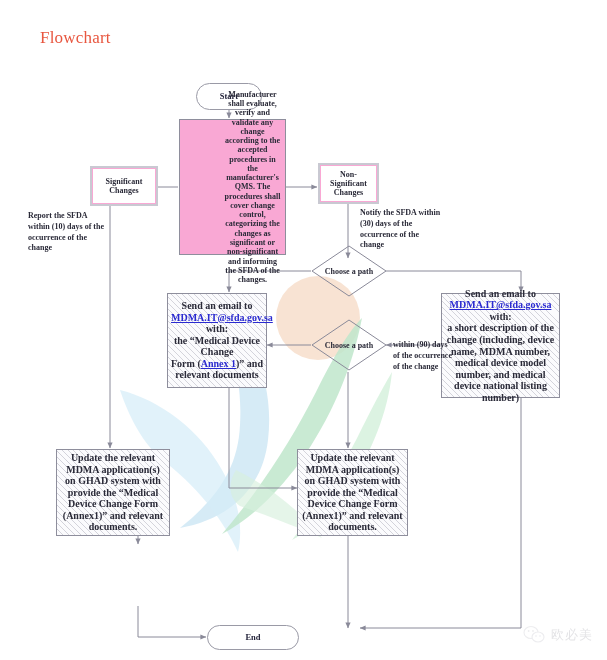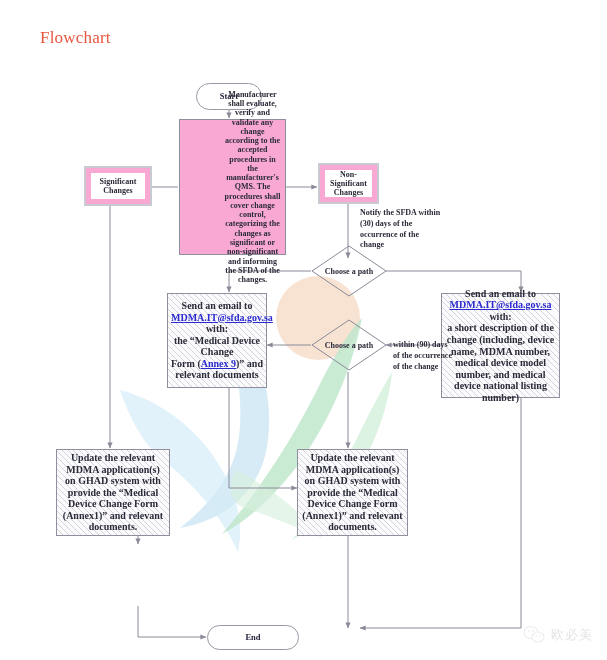--- a/index.html
+++ b/index.html
@@ -71,21 +71,21 @@
   .proc-plain {
     border: 1px solid #8e8e9c;
     background: #f9a8d4;
     font-size: 8px;
     font-weight: bold;
     padding-left: 40px;
   }
 
   
   .proc-3d {
-    border: 5px solid #f9a8d4;
+    border: 1px solid #f9a8d4;
     outline: 2px solid #c9c9d2;
     outline-offset: 0px;
     background: #ffffff;
     font-size: 8px;
     font-weight: bold;
   }
 
   
   .proc-hatch {
     border: 1px solid #8e8e9c;
@@ -216,28 +216,31 @@
   </svg>
 
   <div class="node terminator" style="left:196px; top:83px; width:66px; height:27px;">
     <span class="inner">Start</span>
   </div>
 
   <div class="node proc-plain" style="left:179px; top:119px; width:107px; height:136px;">
     <span class="inner">Manufacturer shall evaluate, verify and validate any change according to the accepted procedures in the manufacturer's QMS. The procedures shall cover change control, categorizing the changes as significant or non-significant and informing the SFDA of the changes.</span>
   </div>
 
-  <div class="node proc-3d" style="left:86px; top:168px; width:64px; height:36px;">
+  <div class="node proc-3d" style="left:92px; top:168px; width:64px; height:36px;">
     <span class="inner">Significant Changes</span>
   </div>
 
   <div class="node proc-3d" style="left:320px; top:165px; width:57px; height:37px;">
     <span class="inner">Non-Significant Changes</span>
   </div>
 
+  <div class="annot" style="left:28px; top:211px; width:82px;">
+    <span>Report the SFDA within (10) days of the occurrence of the change</span>
+  </div>
 
   <div class="annot" style="left:360px; top:208px; width:84px;">
     <span>Notify the SFDA within (30) days of the occurrence of the change</span>
   </div>
 
   <div class="decision" style="left:311px; top:245px; width:76px; height:52px;">
     <svg viewBox="0 0 76 52" width="76" height="52" xmlns="http://www.w3.org/2000/svg">
       <polygon points="38,1 75,26 38,51 1,26" fill="none" stroke="#8a8a99" stroke-width="1"></polygon>
     </svg>
     <div class="dlabel">Choose a path</div>
@@ -249,21 +252,21 @@
     </svg>
     <div class="dlabel">Choose a path</div>
   </div>
 
   <div class="node proc-hatch" style="left:167px; top:293px; width:100px; height:95px;">
     <span class="inner">
       <span>Send an email to</span><br>
       <span class="link-text">MDMA.IT@sfda.gov.sa</span><br>
       <span>with:</span><br>
       <span>the “Medical Device Change</span><br>
-      <span>Form (</span><span class="link-text">Annex 9</span><span>)”  and</span><br>
+      <span>Form (</span><span class="link-text">Annex 1</span><span>)”  and</span><br>
       <span>relevant documents</span>
     </span>
   </div>
 
   <div class="node proc-hatch" style="left:441px; top:293px; width:119px; height:105px;">
     <span class="inner">
       <span>Send an email to</span><br>
       <span class="link-text">MDMA.IT@sfda.gov.sa</span><br>
       <span>with:</span><br>
       <span>a short description of the change (including, device name, MDMA number, medical device model number, and medical device national listing number)</span>

